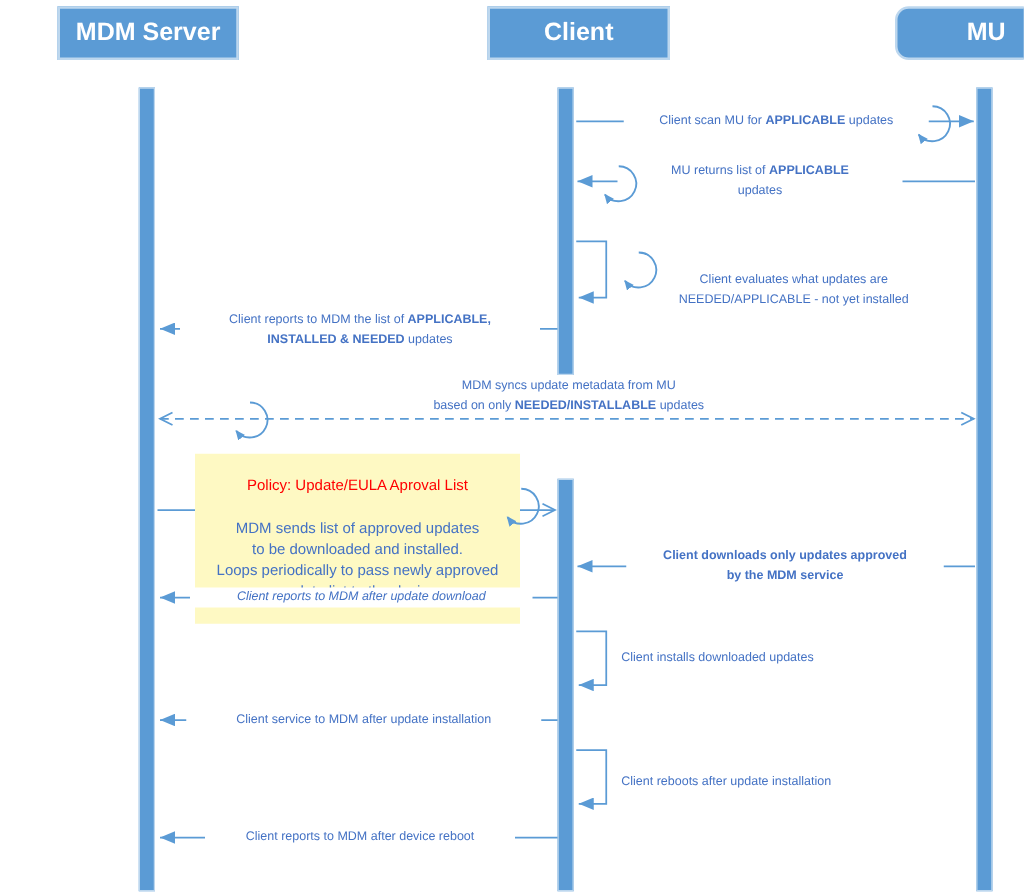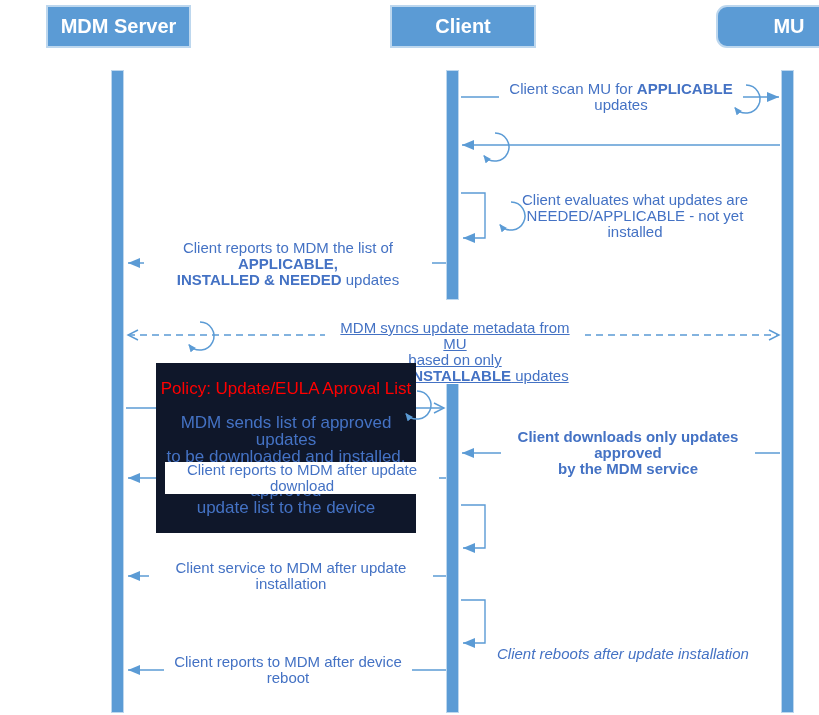--- a/index.html
+++ b/index.html
@@ -14,28 +14,28 @@
     color:#fff;font-weight:bold;font-size:20px;box-sizing:content-box;
   }
   .lifeline{
     position:absolute;width:13px;background:#5B9BD5;border:1px solid #BDD7EE;box-sizing:border-box;
     z-index:1;
   }
   .layer{position:absolute;left:0;top:0;z-index:2;}
   .layer-icons{position:absolute;left:0;top:0;z-index:4;}
   .msg-label{
     position:absolute;z-index:3;transform:translate(-50%,-50%);
-    background:#fff;color:#4472C4;font-size:15px;line-height:16px;
+    background:#fff;color:#4472C4;font-size:10px;line-height:16px;
     text-align:center;white-space:pre-line;padding:0 4px;
   }
   .msg-label.left{transform:translate(0,-50%);text-align:left;}
   .msg-label b{font-weight:bold;}
   .policy-block{
     position:absolute;z-index:3;transform:translate(-50%,0);
-    background:#0f172a;font-size:17px;line-height:17px;text-align:center;
+    background:#fef9c3;font-size:12px;line-height:17px;text-align:center;
     white-space:pre-line;padding:0 4px;
   }
   .policy-title{color:#FF0000;}
   .policy-body{color:#4472C4;}
 </style>
 </head>
 <body>
 
 <div id="stage">
 
@@ -73,40 +73,43 @@
       <path d="M737,453 H419" marker-end="url(#arrF)"></path>
       <path d="M403,478 H85" marker-end="url(#arrF)"></path>
       <path d="M418,505 H442 V548 H420" marker-end="url(#arrF)"></path>
       <path d="M403,576 H85" marker-end="url(#arrF)"></path>
       <path d="M418,600 H442 V643 H420" marker-end="url(#arrF)"></path>
       <path d="M403,670 H85" marker-end="url(#arrF)"></path>
     </g>
   </svg>
 
   <div class="msg-label" style="left:578px;top:97px;width:236px;">Client scan MU for <b>APPLICABLE</b> updates</div>
-  <div class="msg-label" style="left:592px;top:216px;width:250px;">Client evaluates what updates are
+  <div class="msg-label" style="left:565px;top:145px;width:220px;">MU returns list of <b>APPLICABLE</b>
+updates</div>
+  <div class="msg-label" style="left:592px;top:232px;width:250px;">Client evaluates what updates are
 NEEDED/APPLICABLE - not yet installed</div>
   <div class="msg-label" style="left:245px;top:264px;width:280px;">Client reports to MDM the list of <b>APPLICABLE,
 INSTALLED &amp; NEEDED</b> updates</div>
-  <div class="msg-label" style="left:412px;top:352px;width:252px;text-decoration:underline;">MDM syncs update metadata from MU
+  <div class="msg-label" style="left:412px;top:317px;width:252px;">MDM syncs update metadata from MU
 based on only <b>NEEDED/INSTALLABLE</b> updates</div>
 
   <div class="policy-block" style="left:243px;top:363px;width:252px;">
     <div class="policy-title">Policy: Update/EULA Aproval List</div>
     <div class="policy-body">MDM sends list of approved updates
 to be downloaded and installed.
 Loops periodically to pass newly approved
 update list to the device</div>
   </div>
 
   <div class="msg-label" style="left:585px;top:453px;width:246px;font-weight:bold;">Client downloads only updates approved
 by the MDM service</div>
-  <div class="msg-label" style="left:259px;top:478px;width:266px;">Client reports to MDM after update download</div>
+  <div class="msg-label" style="left:246px;top:478px;width:266px;font-style:italic;">Client reports to MDM after update download</div>
+  <div class="msg-label left" style="left:450px;top:527px;">Client installs downloaded updates</div>
   <div class="msg-label" style="left:248px;top:576px;width:276px;">Client service to MDM after update installation</div>
-  <div class="msg-label left" style="left:450px;top:654px;font-style:italic;">Client reboots after update installation</div>
+  <div class="msg-label left" style="left:450px;top:626px;">Client reboots after update installation</div>
   <div class="msg-label" style="left:245px;top:670px;width:240px;">Client reports to MDM after device reboot</div>
 
   <svg class="layer-icons" width="819" height="715">
     <defs>
       <marker id="arrL" markerWidth="9" markerHeight="8" refX="7" refY="3.5" orient="auto" markerUnits="userSpaceOnUse">
         <path d="M0,0 L8,3.5 L0,7 z" fill="#5B9BD5"></path>
       </marker>
       <g id="loopIcon">
         <path d="M0,-14 A14,14 0 1 1 -11,8.7" fill="none" stroke="#5B9BD5" stroke-width="1.5" marker-end="url(#arrL)"></path>
       </g>

